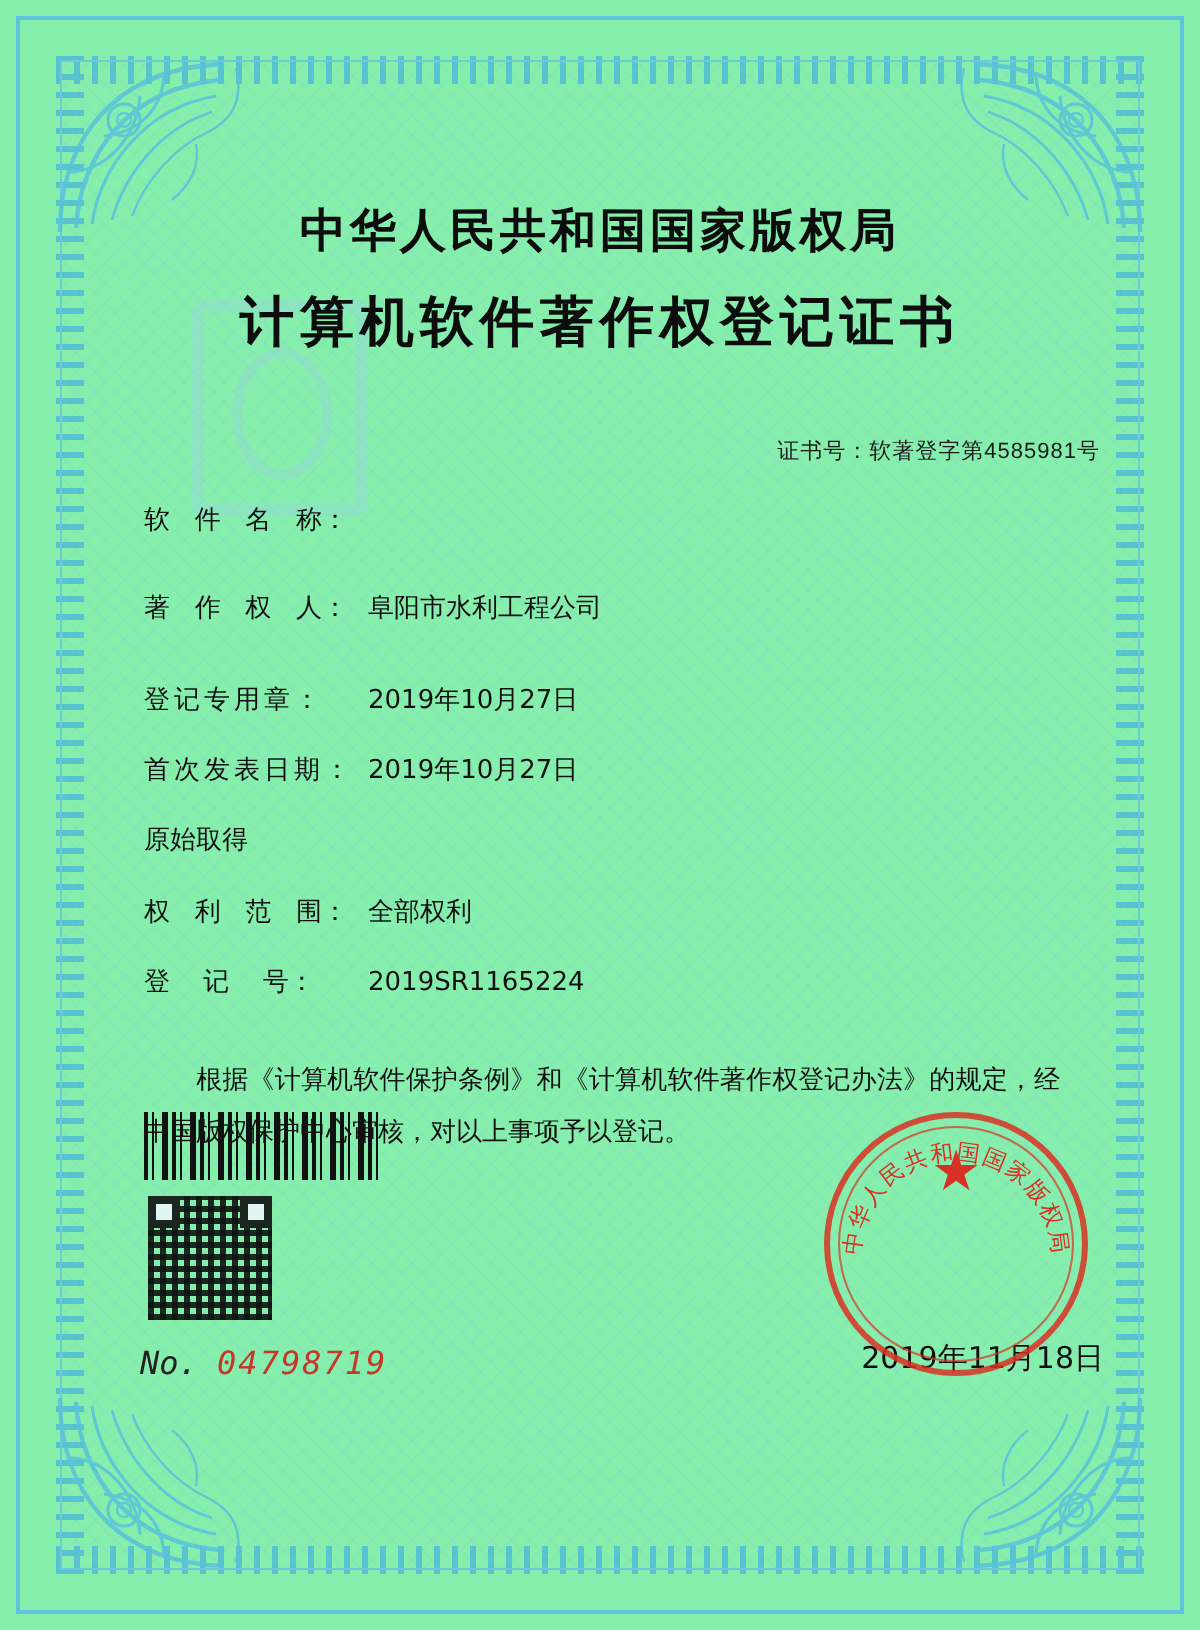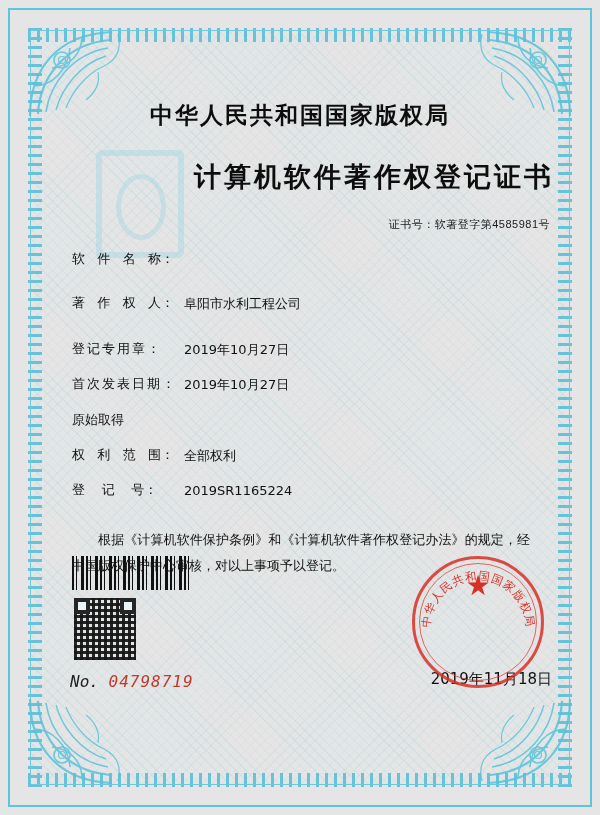--- a/index.html
+++ b/index.html
@@ -10,21 +10,21 @@
   body {
     width: 600px;
     height: 815px;
     font-family: "Liberation Sans", sans-serif;
     overflow: hidden;
   }
   .certificate {
     position: relative;
     width: 600px;
     height: 815px;
-    background: #e5e5e5;
+    background: #86efac;
     box-sizing: border-box;
     padding-left: 28px;
   }
   
   .border-outer {
     position: absolute;
     left: 8px; top: 8px; right: 8px; bottom: 8px;
     border: 2px solid #5fc4dd;
     box-sizing: border-box;
   }
@@ -96,33 +96,33 @@
   .title1 {
     text-align: center;
     font-family: "DejaVu Serif", serif;
     font-size: 23px;
     letter-spacing: 2px;
     color: #0d0d0d;
     margin-top: 54px;
     font-weight: bold;
   }
   .title2 {
-    text-align: right;
+    text-align: center;
     font-family: "DejaVu Serif", serif;
     font-size: 27px;
     letter-spacing: 3px;
     color: #0d0d0d;
-    margin-top: 28px;
+    margin-top: 12px;
     font-weight: bold;
   }
   .cert-no {
     text-align: right;
     font-size: 11px;
     color: #1a1a1a;
-    margin-top: 22px;
+    margin-top: 39px;
     padding-right: 4px;
     letter-spacing: 0.5px;
   }
   .fields {
     margin-top: 18px;
     padding-left: 26px;
     padding-right: 10px;
   }
   .field-row {
     display: flex;

